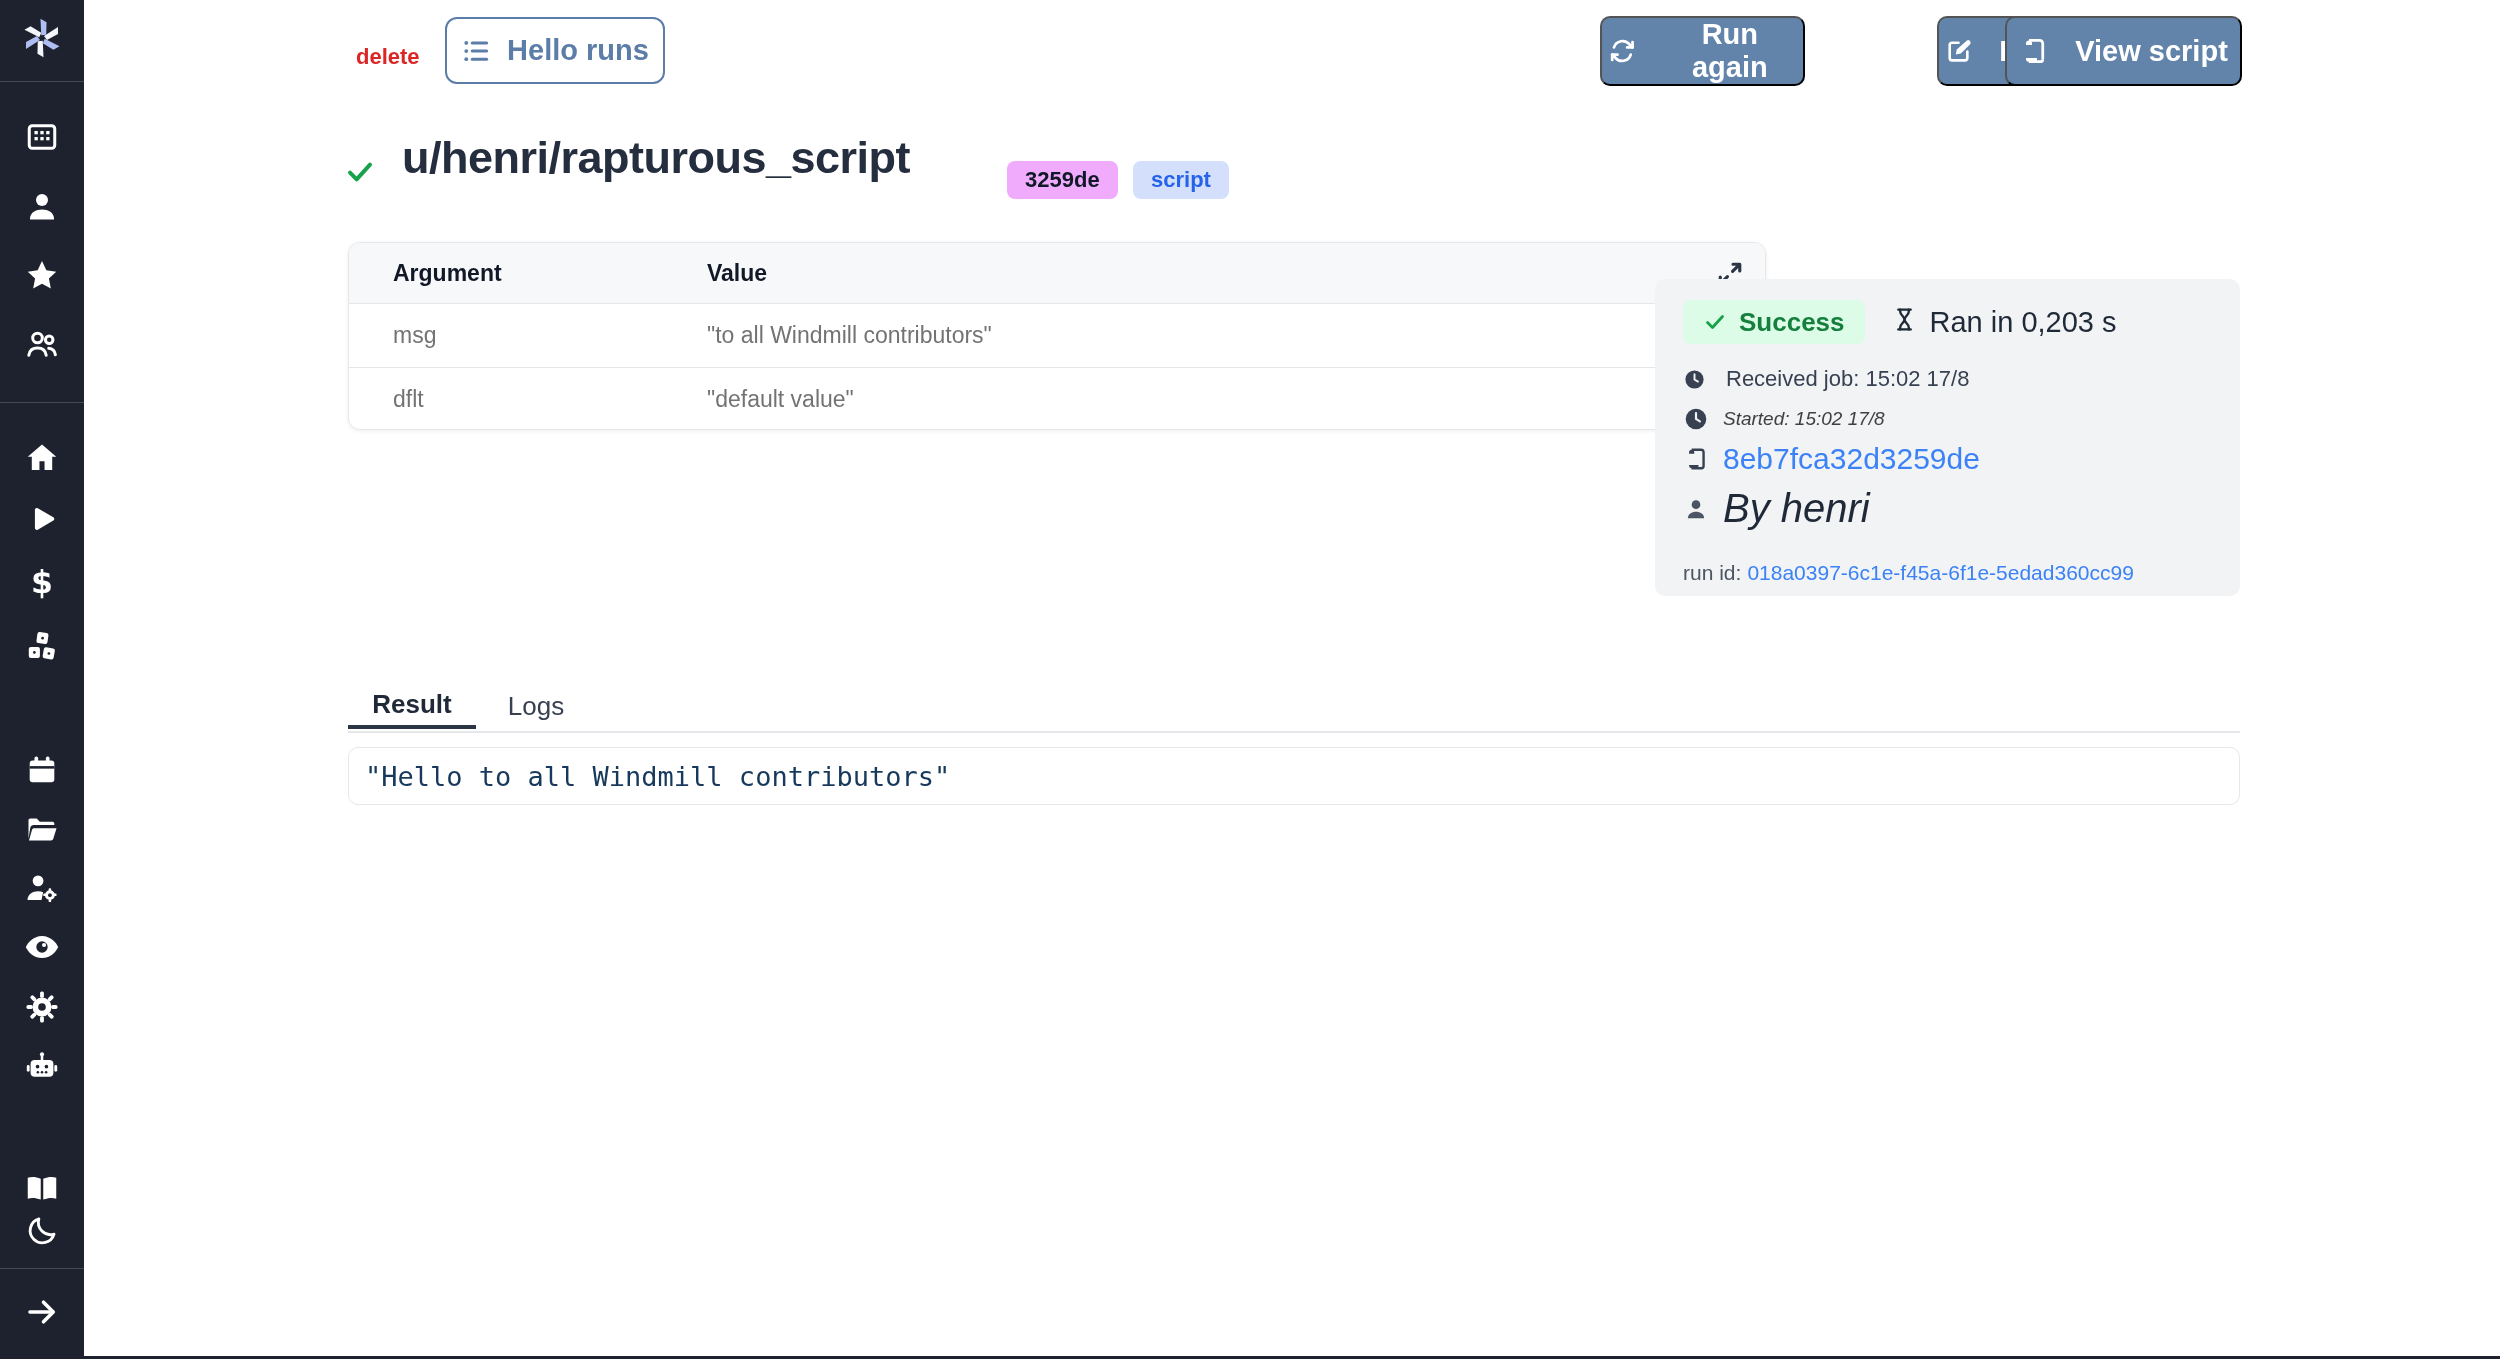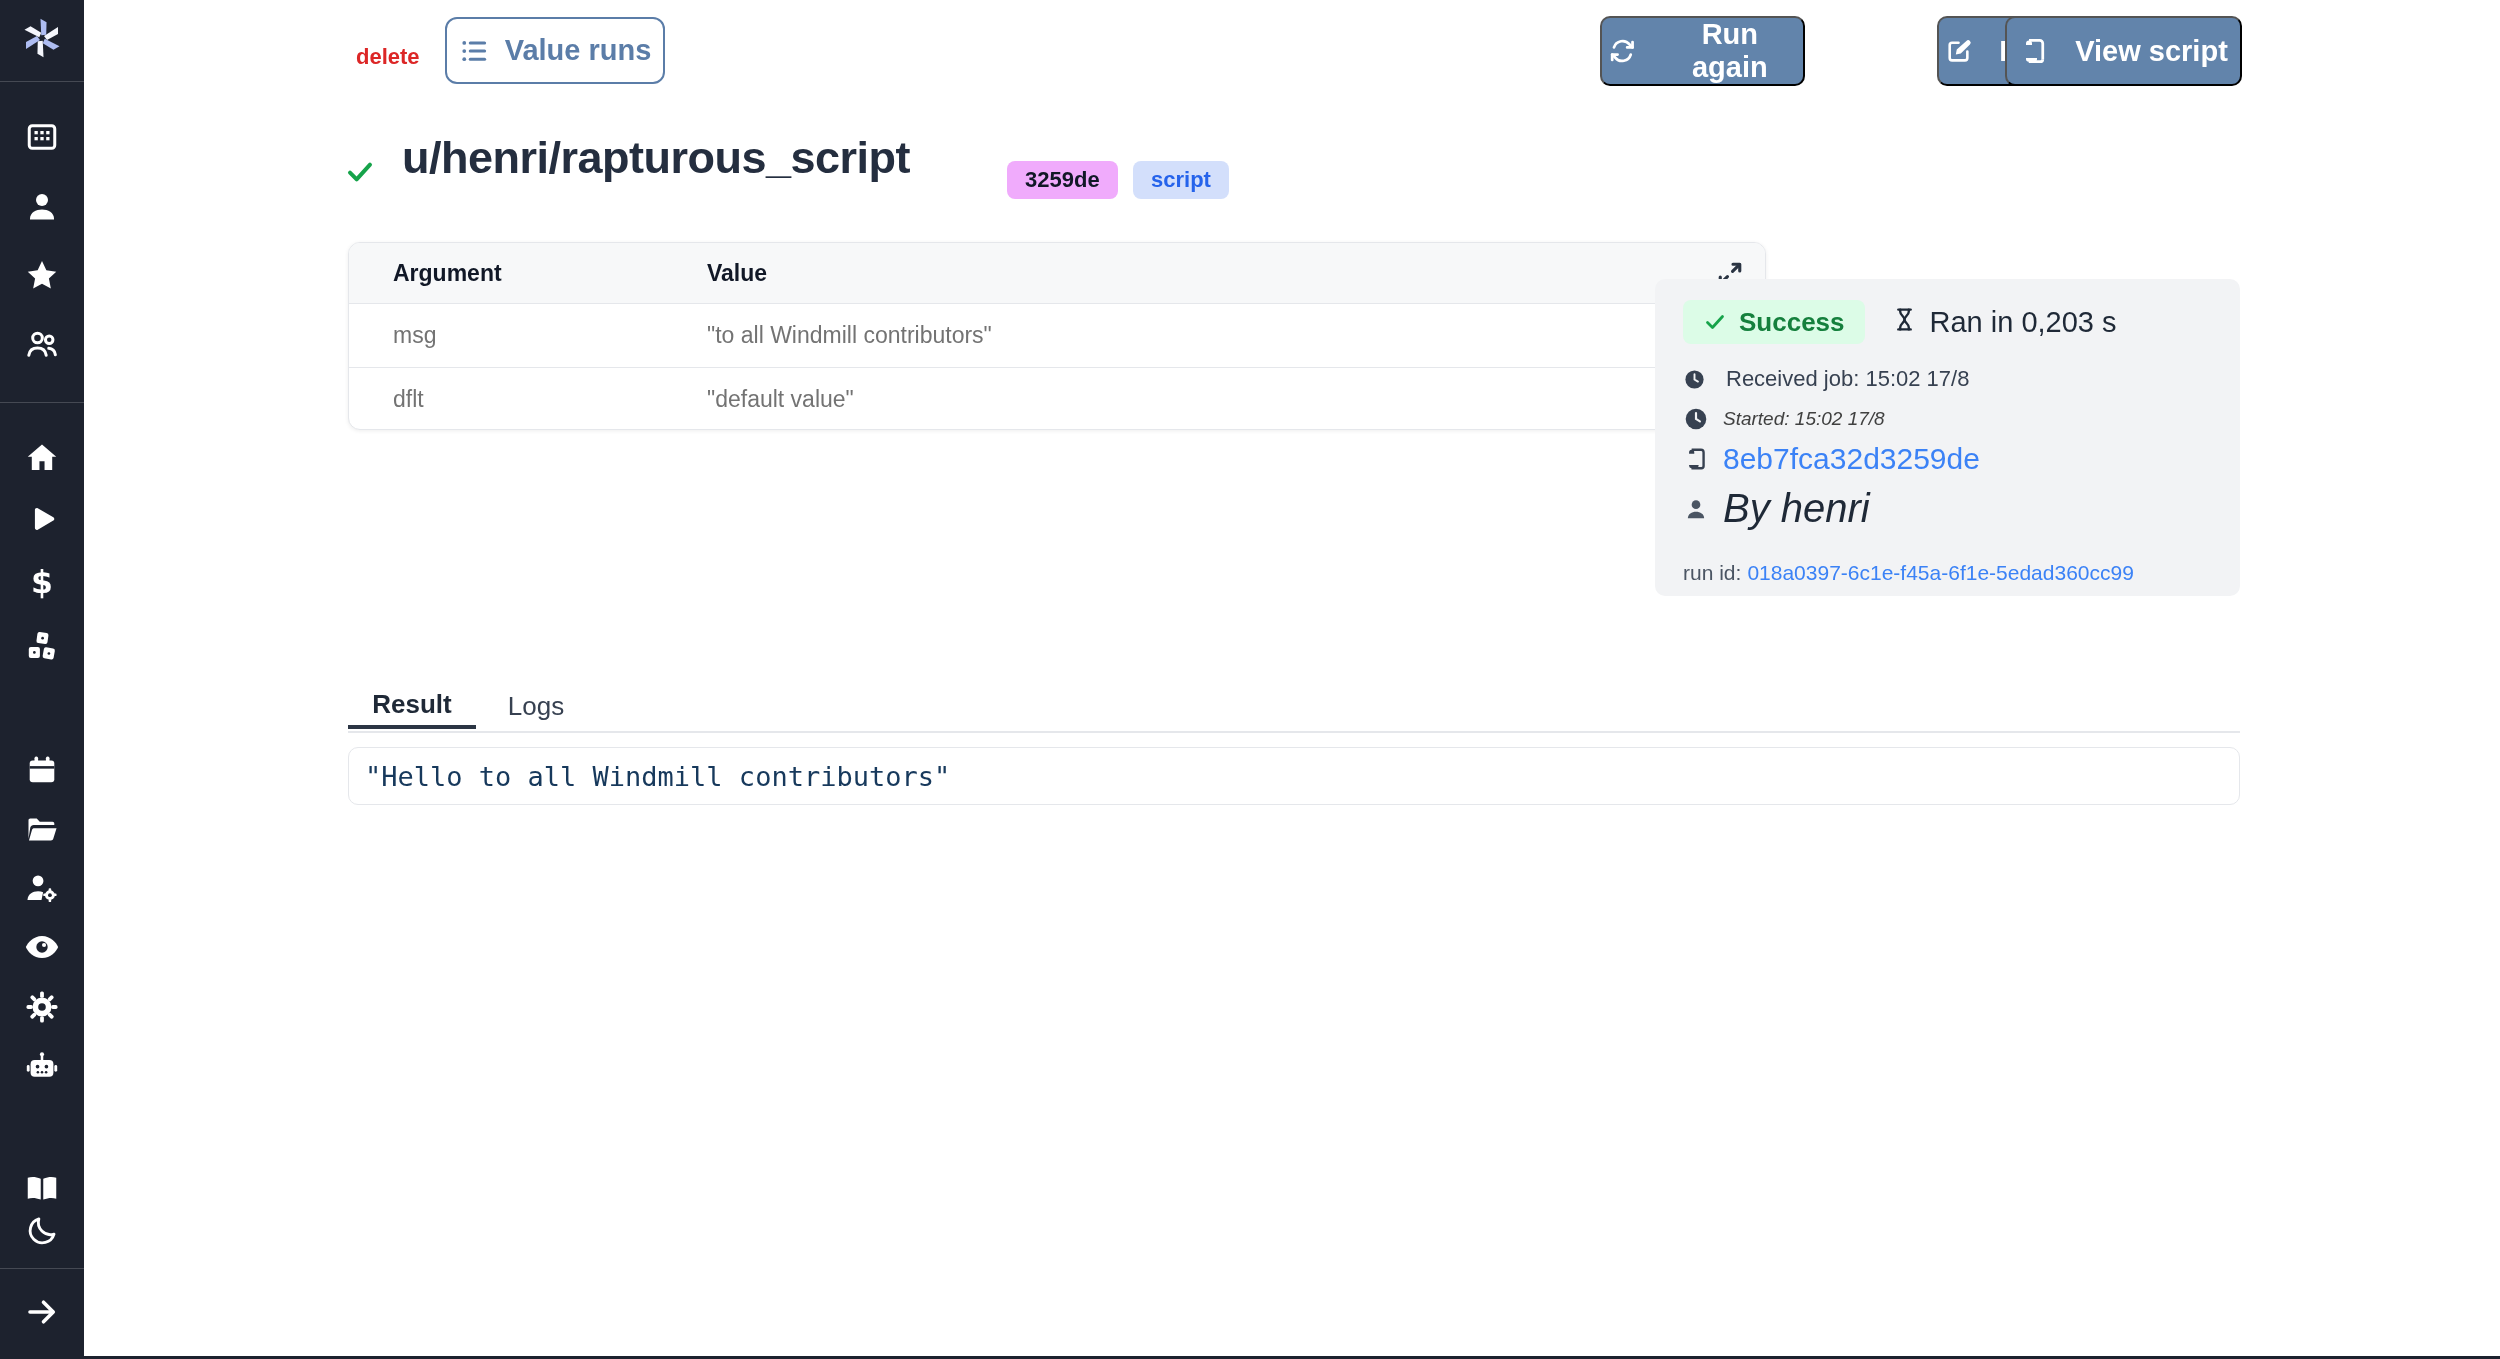--- a/index.html
+++ b/index.html
@@ -251,21 +251,21 @@
           <line x1="9" y1="5.5" x2="20.5" y2="5.5"></line>
           <line x1="9" y1="12" x2="20.5" y2="12"></line>
           <line x1="9" y1="18.5" x2="20.5" y2="18.5"></line>
         </g>
       <g fill="#5b7da8">
           <circle cx="4.2" cy="5.5" r="1.5"></circle>
           <circle cx="4.2" cy="12" r="1.5"></circle>
           <circle cx="4.2" cy="18.5" r="1.5"></circle>
         </g>
     </svg>
-    <span>Value runs</span>
+    <span>Hello runs</span>
   </button>
 
   <button class="btn-primary" id="btn-run-again">
     <svg width="30" height="30" viewBox="0 0 24 24" fill="none" stroke="#fff" stroke-width="2.3" stroke-linecap="round" stroke-linejoin="round">
       <path d="M20.5 4.5V9H16"></path>
         <path d="M3.5 19.5V15H8"></path>
       <path d="M5 9a7.5 7.5 0 0 1 13-2.5L20.5 9"></path>
         <path d="M19 15a7.5 7.5 0 0 1-13 2.5L3.5 15"></path>
     </svg>
     <span>Run again</span>

